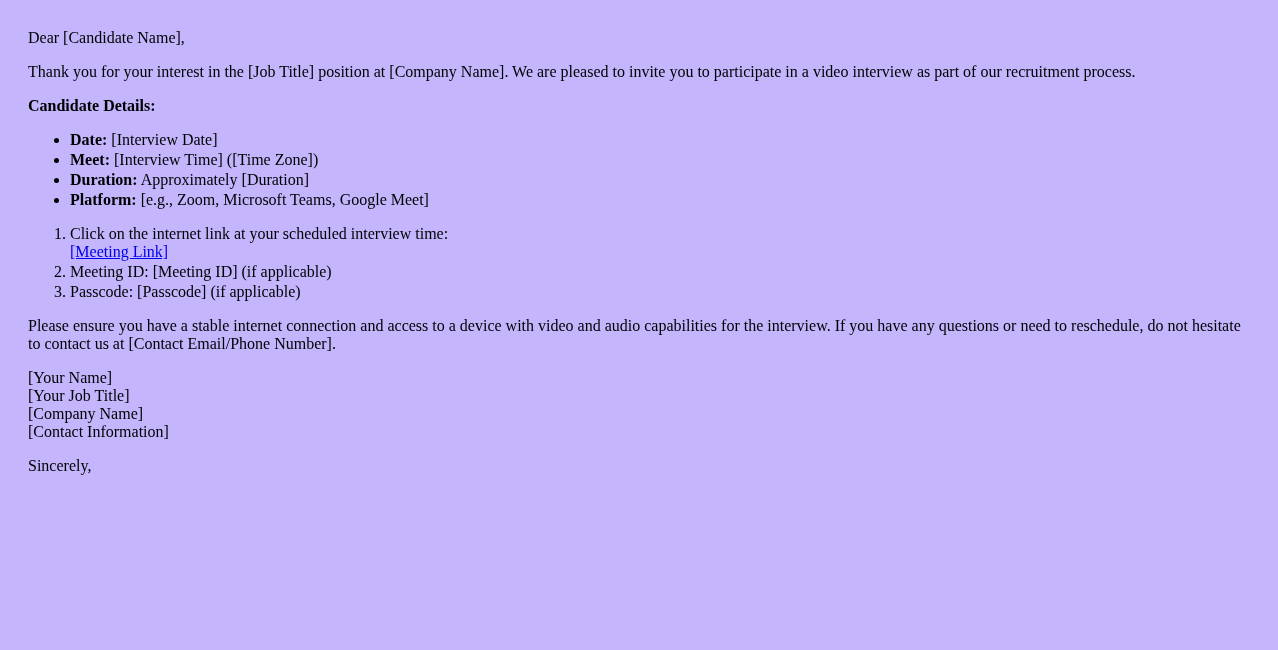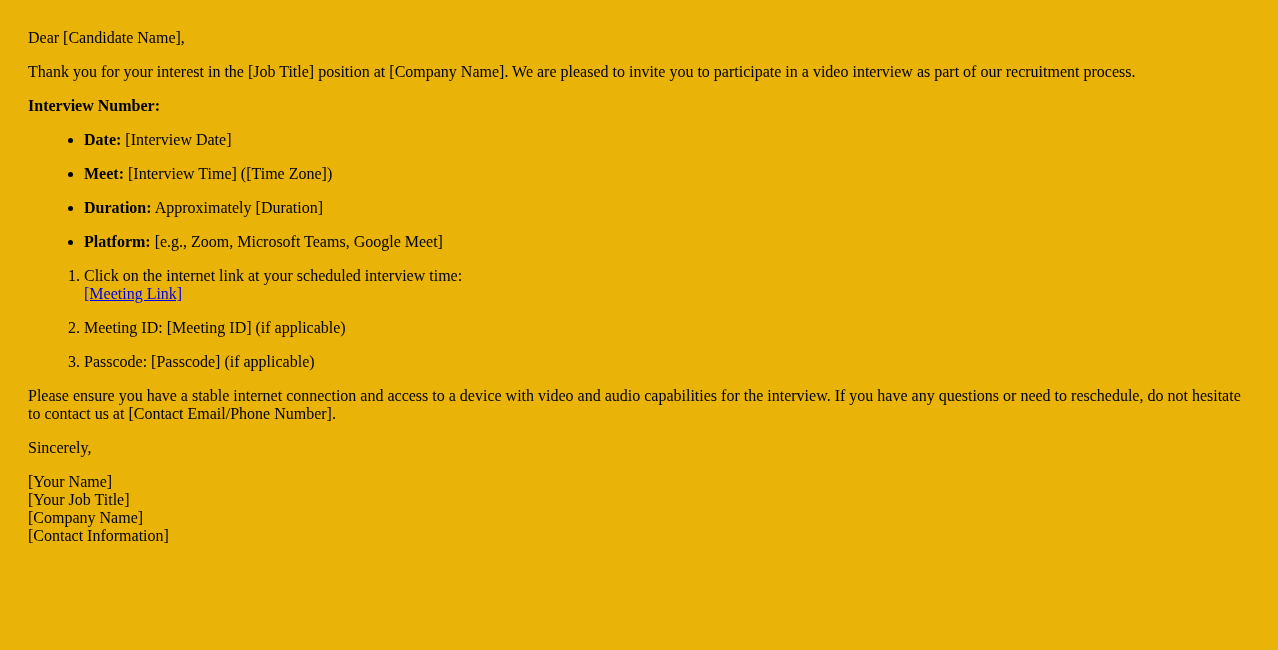--- a/index.html
+++ b/index.html
@@ -6,38 +6,38 @@
   .page {
     width: 1278px;
     height: 650px;
     box-sizing: border-box;
     padding: 13px 28px 0 28px;
     overflow: hidden;
     font-family: "Liberation Serif", "DejaVu Serif", serif;
     font-size: 16px;
     line-height: normal;
     color: #000000;
-    background: #eab308;
+    background: #c4b5fd;
   }
   .page p { margin: 16px 0; }
   .page ul, .page ol { margin: 16px 0; padding-left: 40px; }
-  .page li { margin: 16px; }
+  .page li { margin: 2px; }
   .heading { font-weight: bold; }
   a.doc-link { color: #0000EE; cursor: pointer; text-align: right; }
 </style>
 </head>
 <body>
 
 <div class="page">
 
   <p>Dear [Candidate Name],</p>
 
   <p>Thank you for your interest in the [Job Title] position at [Company Name]. We are pleased to invite you to participate in a video interview as part of our recruitment process.</p>
 
-  <p class="heading">Interview Number:</p>
+  <p class="heading">Candidate Details:</p>
 
   <ul>
     <li>
       <strong>Date:</strong>
       <span>[Interview Date]</span>
     </li>
     <li>
       <strong>Meet:</strong>
       <span>[Interview Time] ([Time Zone])</span>
     </li>
@@ -61,22 +61,22 @@
       <span>Meeting ID: [Meeting ID] (if applicable)</span>
     </li>
     <li>
       <span>Passcode: [Passcode] (if applicable)</span>
     </li>
   </ol>
 
   <p>Please ensure you have a stable internet connection and access to a device with video and audio capabilities for the interview. If you have any questions or need to reschedule, do not hesitate to contact us at [Contact Email/Phone Number].</p>
 
 
-  <p>Sincerely,</p>
-
   <p>
     <span>[Your Name]</span><br>
     <span>[Your Job Title]</span><br>
     <span>[Company Name]</span><br>
     <span>[Contact Information]</span>
   </p>
 
+  <p>Sincerely,</p>
+
 </div>
 
 </body></html>

